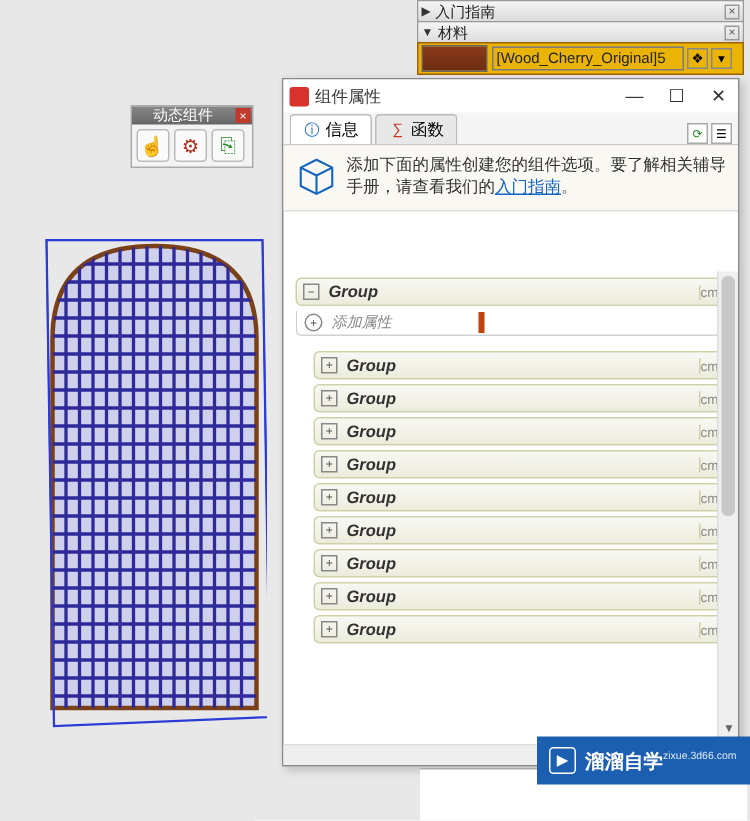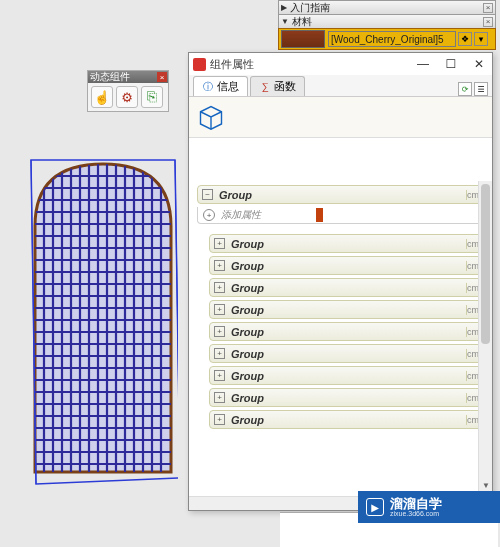--- a/index.html
+++ b/index.html
@@ -14,21 +14,21 @@
 .tray-title { flex:1; color:#222; }
 .tray-close { width:10px; height:10px; font-size:8px; color:#555; border:1px solid #999; display:flex; align-items:center; justify-content:center;}
 .materials-row { position:absolute; top:28px; right:4px; width:218px; height:22px; background:#eab308; border:1px solid #a16207; display:flex; align-items:center; padding:0 2px;}
 .swatch { width:44px; height:18px; background: linear-gradient(#8b3a1a,#6d2d13); border:1px solid #666;}
 .mat-name { width:128px; height:16px; border:1px solid #7a7a7a; font-size:10px; margin-left:3px; padding:0 2px; display:flex; align-items:center; color:#222;}
 .mat-btn { width:14px; height:14px; border:1px solid #888; margin-left:2px; font-size:9px; display:flex; align-items:center; justify-content:center;}
 
 
 .dyn-panel { position:absolute; left:87px; top:70px; width:82px; border:1px solid #aaa; background:#f3f3f3; }
 .dyn-header { height:12px; background:linear-gradient(#888,#666); display:flex; align-items:center; }
-.dyn-title { font-size:10px; color:#fff; flex:1; padding-left:2px;}
+.dyn-title { font-size:10px; color:#fff; flex:1; padding-left:14px;}
 .dyn-close { width:10px; height:10px; background:#c0392b; color:#fff; font-size:8px; display:flex; align-items:center; justify-content:center; margin-right:1px;}
 .dyn-body { display:flex; padding:3px; gap:3px;}
 .dyn-icon { width:22px; height:22px; border:1px solid #bbb; border-radius:3px; background:#fafafa; display:flex; align-items:center; justify-content:center; font-size:13px;}
 
 
 .attr-window { position:absolute; left:188px; top:52px; width:305px; height:459px; background:#fff; border:1px solid #888; box-shadow:2px 2px 6px rgba(0,0,0,0.2);}
 .titlebar { height:22px; background:#fff; display:flex; align-items:center; padding:0 4px;}
 .titlebar-icon { width:13px; height:13px; background:#d8322d; border-radius:2px; margin-right:4px;}
 .titlebar-text { flex:1; font-size:11px; color:#333;}
 .win-btns { display:flex; gap:10px; font-size:12px; color:#333;}
@@ -54,32 +54,32 @@
 .scroll-arrow.down { bottom:0;}
 
 .grp-header { height:19px; background:linear-gradient(#f8f8f4,#ececdc); border:1px solid #cfcfa8; border-radius:4px; display:flex; align-items:center; padding:0 4px; font-size:11px; margin-bottom:3px;}
 .grp-expand { width:11px; height:11px; border:1px solid #888; font-size:8px; display:flex; align-items:center; justify-content:center; color:#555; margin-right:6px;}
 .grp-label { font-weight:bold; color:#333; flex:1;font-style:italic;}
 .grp-unit { font-size:9px; color:#888; padding:0 0; border-left:1px solid #cfcfa8;}
 
 .grp-indent { margin-left:12px;}
 .grp-addrow { display:flex; height:17px; border:1px solid #d0d0d0; border-top:none; border-radius:0 0 4px 4px; margin-bottom:10px; font-size:10px; align-items:center;}
 .add-icon { width:12px; height:12px; border:1px solid #888; border-radius:50%; margin:0 5px; font-size:8px; display:flex; align-items:center; justify-content:center; color:#555;}
-.add-text { color:#888; font-style:italic; flex:1; border-right:7px solid #c2410c; padding-left:1px;}
+.add-text { color:#888; font-style:italic; flex:1; border-right:4px solid #c2410c; padding-left:1px;}
 .add-field { width:160px; height:100%;}
 
 .hscroll { position:absolute; bottom:0; left:0; right:14px; height:14px; background:#efefef; border-top:1px solid #ddd;}
 
 
 .lattice-wrap { position:absolute; left:28px; top:156px; width:150px; height:330px; }
 
 
 .watermark { position:absolute; right:0; bottom:24px; width:142px; height:32px; background:#1c5fb0; color:#fff; display:flex; align-items:center; font-size:13px; padding:0 8px; gap:6px;}
 .wm-icon { width:18px; height:18px; border:1.5px solid #fff; border-radius:3px; display:flex; align-items:center; justify-content:center; font-size:10px;}
-.wm-text { display:flex; flex-direction:column; line-height:1;}
+.wm-text { display:flex; line-height:1;}
 .wm-main { font-size:13px; font-weight:bold;}
 .wm-sub { font-size:7px; opacity:.85;}
 
 
 .lower-panel { position:absolute; left:280px; top:512px; width:218px; height:56px; background:#fff; border-top:1px solid #aaa;}
 </style>
 </head>
 <body>
 
 <div class="tray-panel tray-panel-1">
@@ -203,20 +203,23 @@
   </div>
   <div class="info-banner">
     <div class="info-icon">
       <svg viewBox="0 0 32 32">
           <g fill="none" stroke="#1565c0" stroke-width="1.6">
             <path d="M4 10 L16 4 L28 10 L28 24 L16 30 L4 24 Z"></path>
             <path d="M4 10 L16 16 L28 10 M16 16 L16 30"></path>
           </g>
         </svg>
     </div>
+    <div class="info-text">
+      <span>添加下面的属性创建您的组件选项。要了解相关辅导手册，请查看我们的</span><span class="info-link">入门指南</span><span>。</span>
+    </div>
   </div>
 
   <div class="groups-area" id="groups-area">
       <div class="grp-header">
         <span class="grp-expand">−</span>
         <span class="grp-label">Group</span>
         <span class="grp-unit">cm</span>
       </div>
       <div class="grp-addrow">
         <span class="add-icon">+</span>

